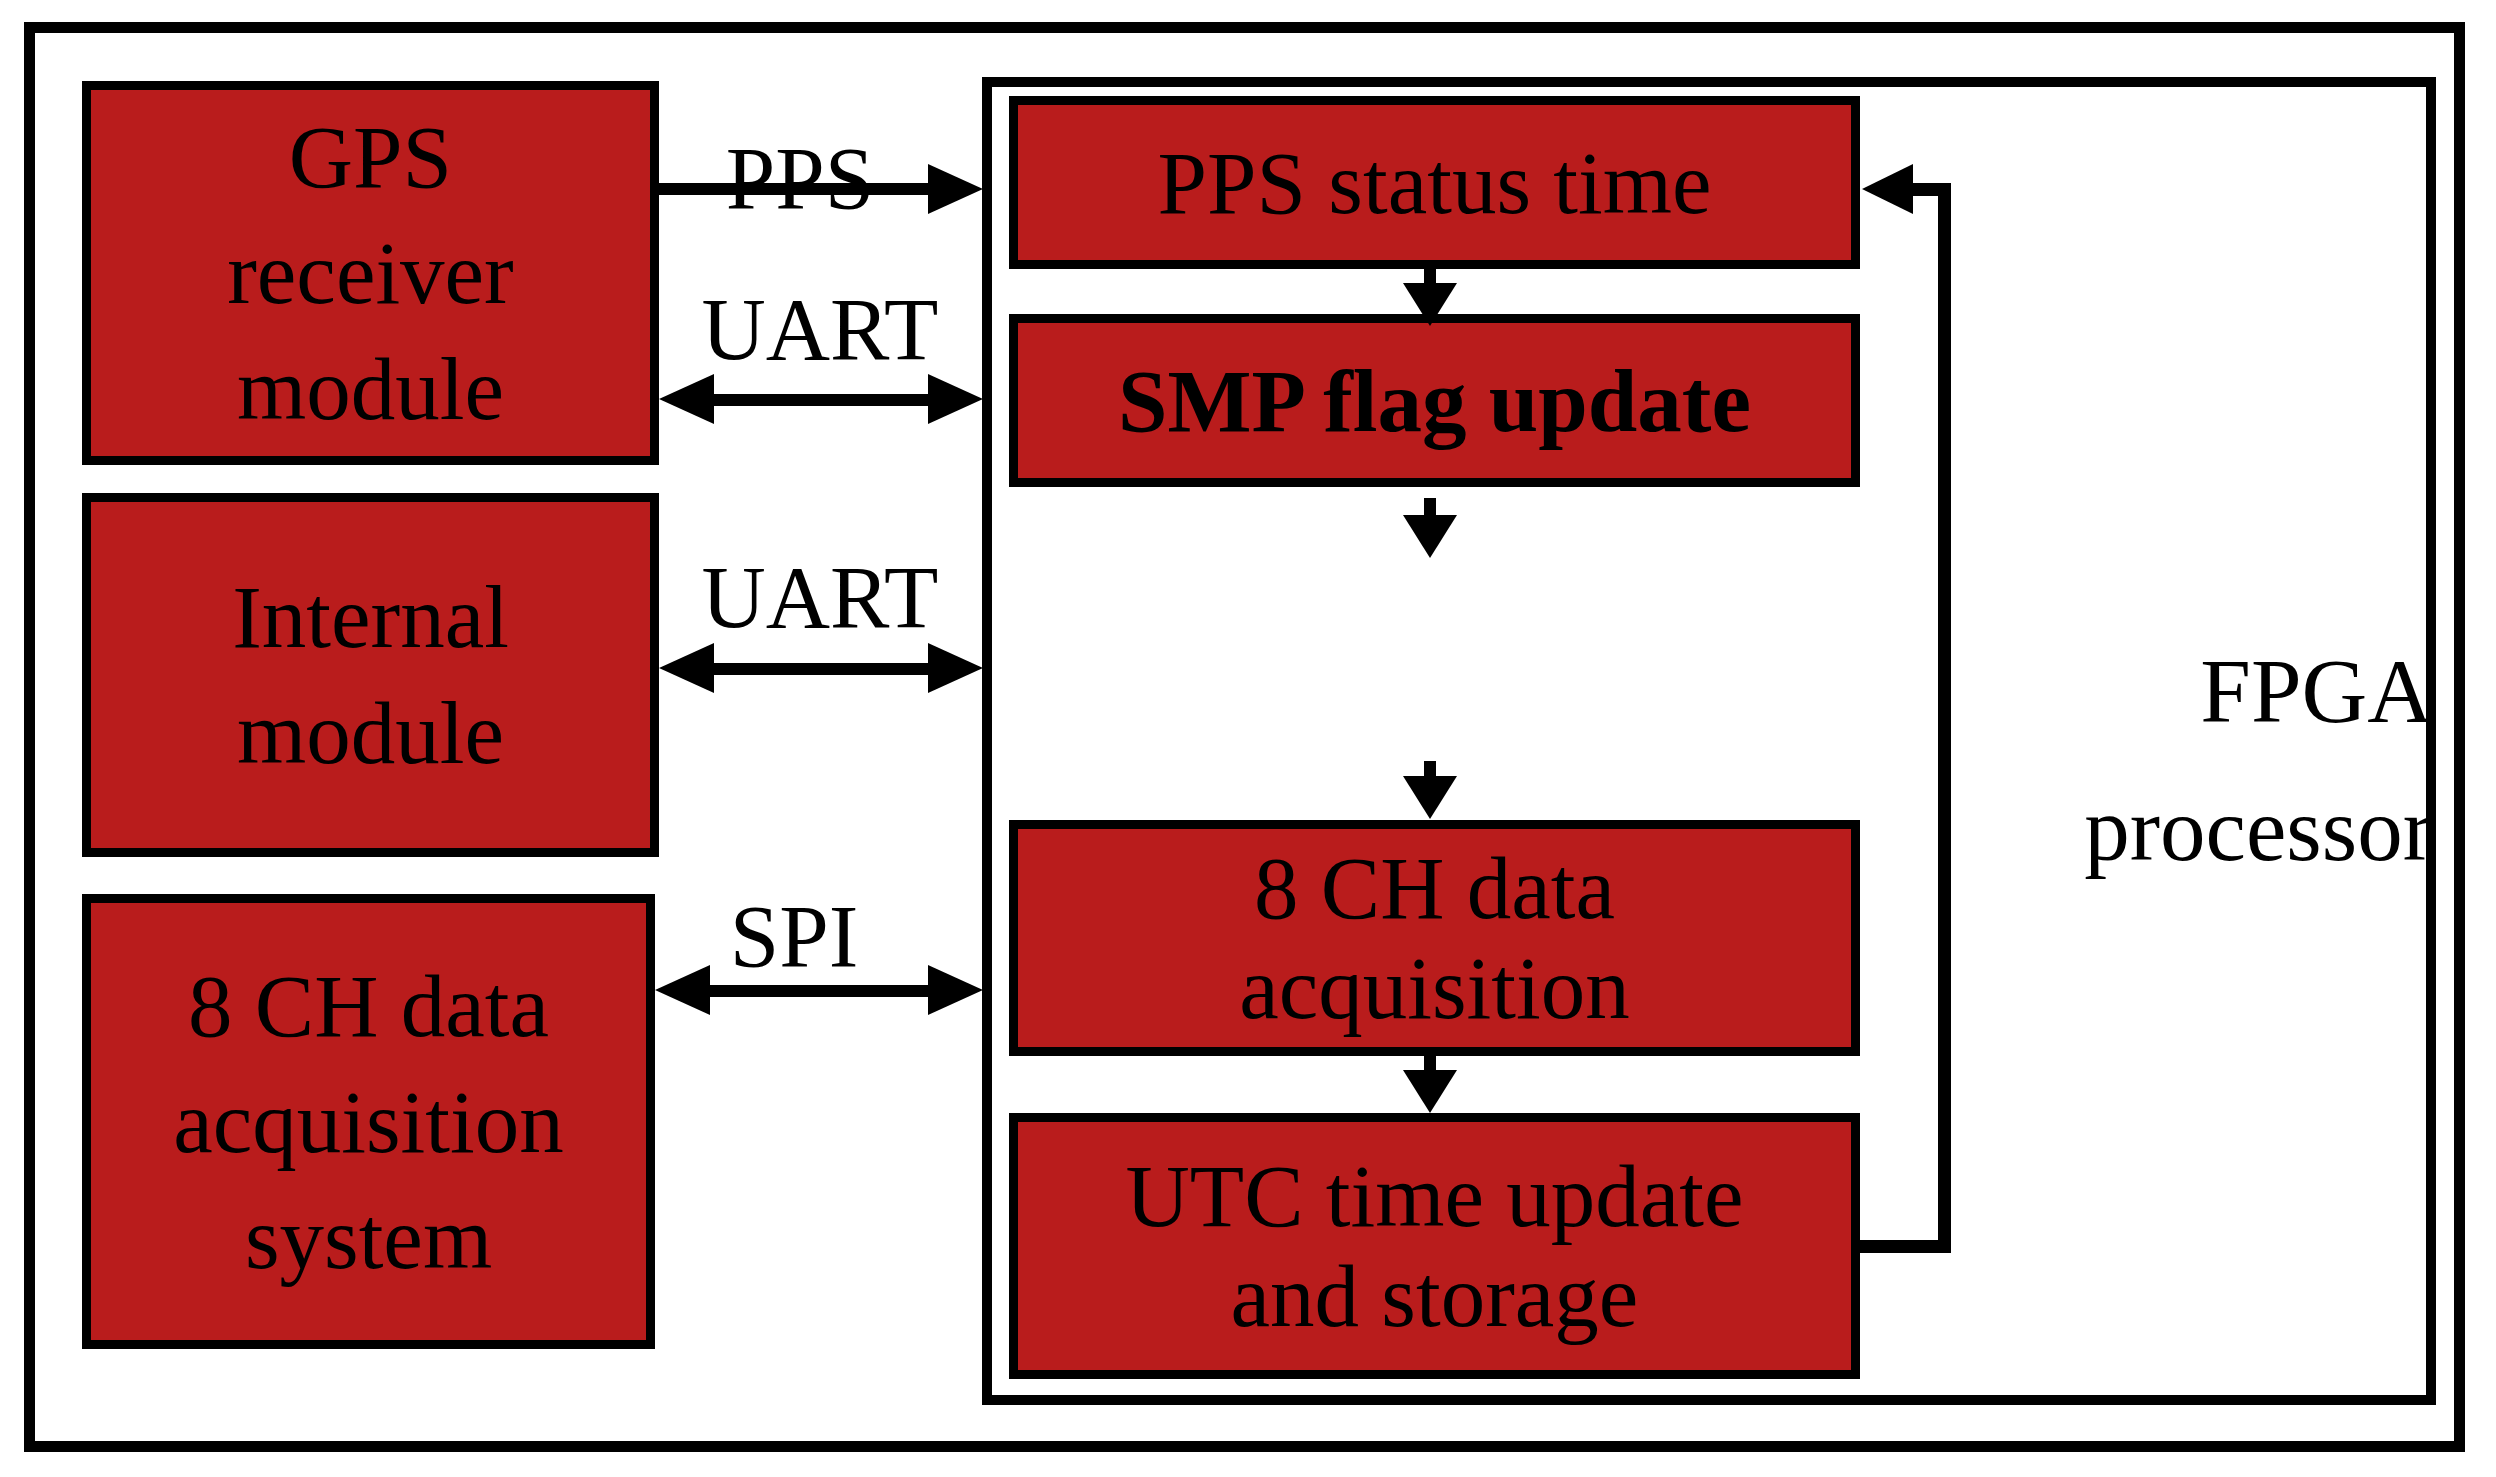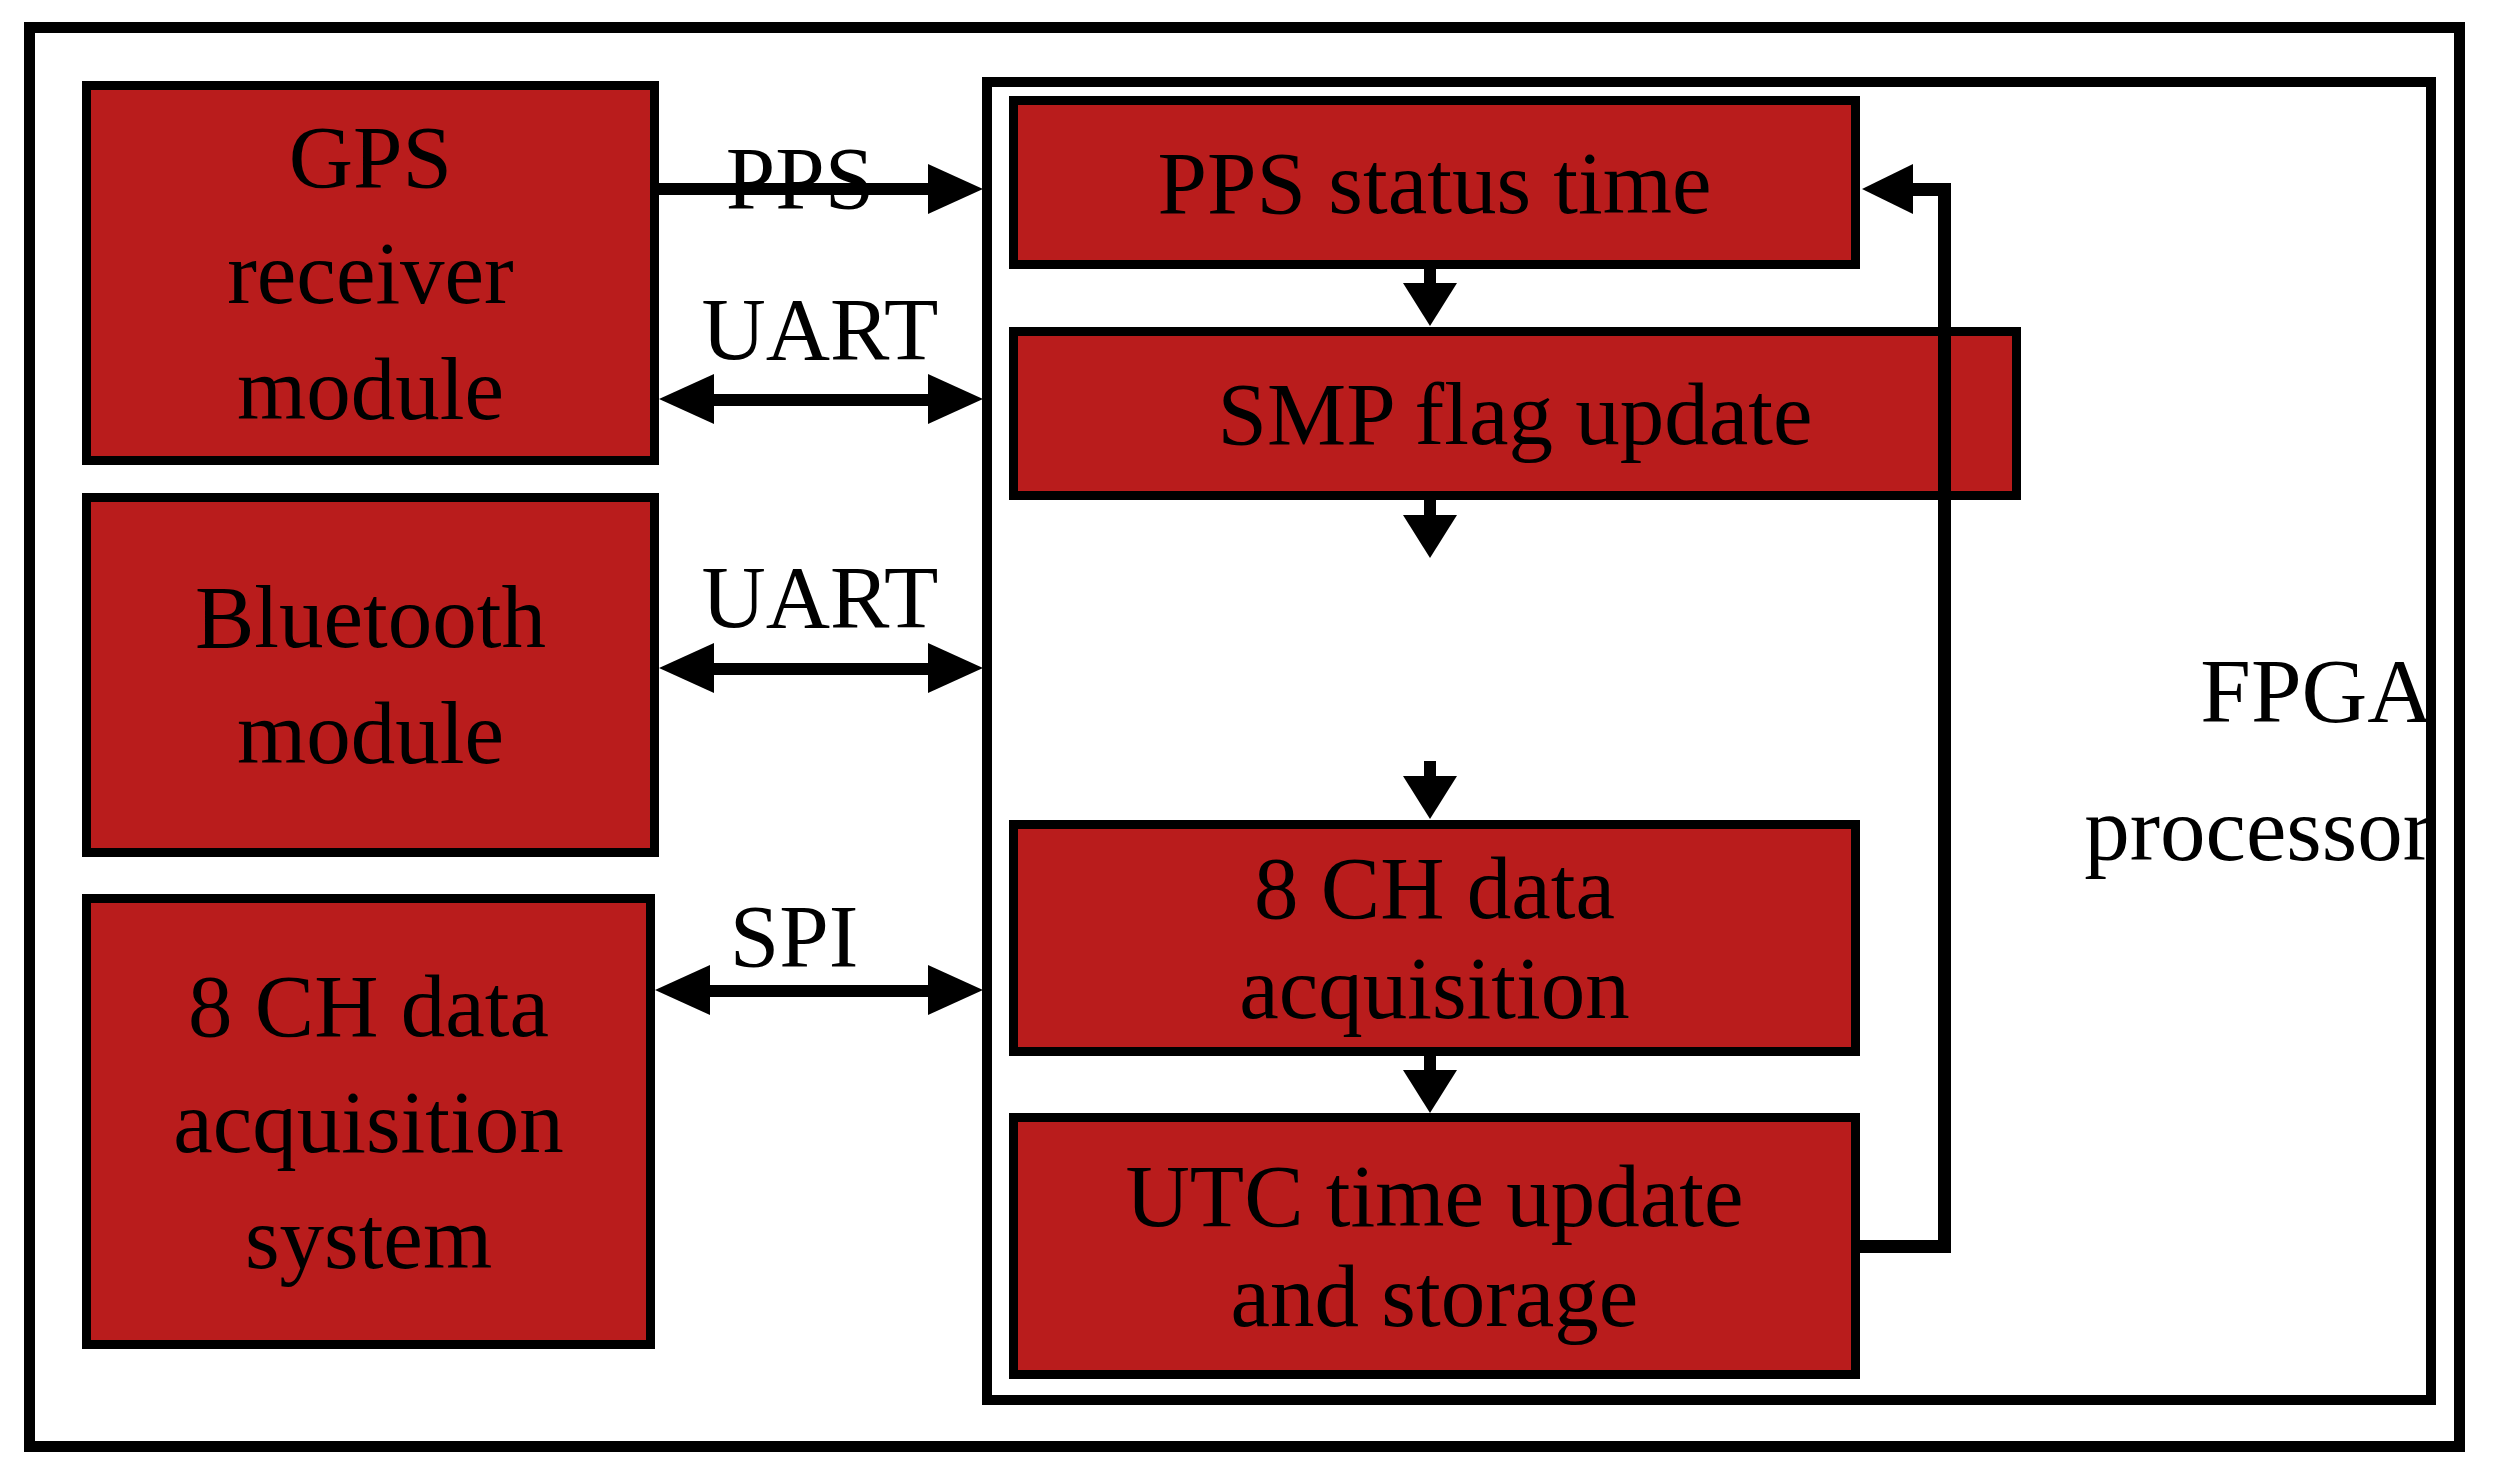--- a/index.html
+++ b/index.html
@@ -107,35 +107,35 @@
   <div class="fpga-label">FPGA
 processor</div>
 
   <div class="box" style="left:82px; top:81px; width:577px; height:384px;">
     <span class="box-label">GPS
 receiver
 module</span>
   </div>
 
   <div class="box" style="left:82px; top:493px; width:577px; height:364px;">
-    <span class="box-label">Bluetooth
+    <span class="box-label">Internal
 module</span>
   </div>
 
   <div class="box" style="left:82px; top:894px; width:573px; height:455px;">
     <span class="box-label">8 CH data
 acquisition
 system</span>
   </div>
 
   <div class="box" style="left:1009px; top:96px; width:851px; height:173px;">
     <span class="step-label">PPS status time</span>
   </div>
 
-  <div class="box" style="left:1009px; top:327px; width:1012px; height:173px;">
+  <div class="box" style="left:1009px; top:314px; width:851px; height:173px;font-weight:bold;">
     <span class="step-label">SMP flag update</span>
   </div>
 
 
   <div class="box" style="left:1009px; top:820px; width:851px; height:236px;">
     <span class="step-label">8 CH data
 acquisition</span>
   </div>
 
   <div class="box" style="left:1009px; top:1113px; width:851px; height:266px;">

